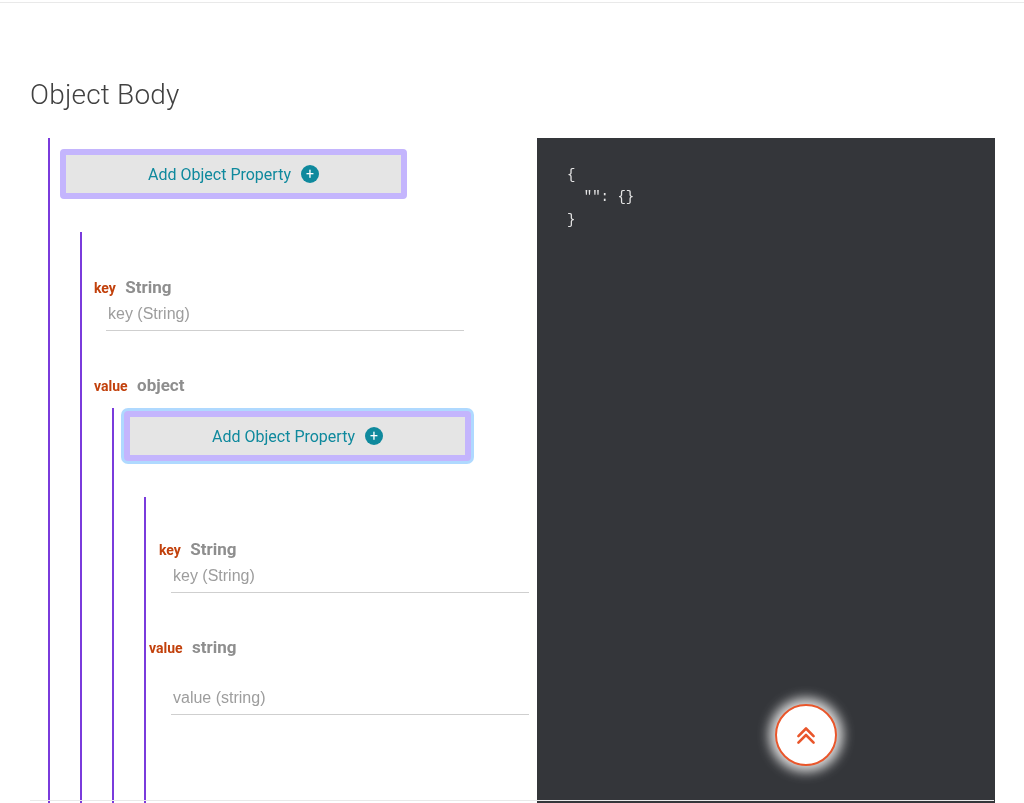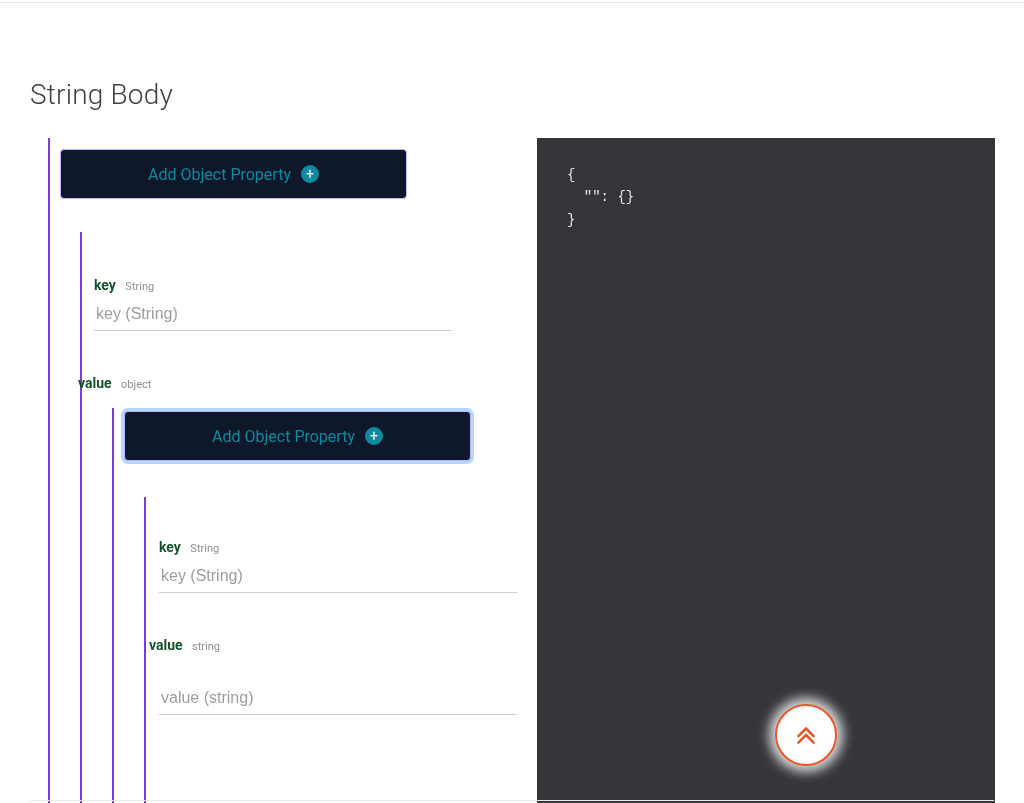--- a/index.html
+++ b/index.html
@@ -42,22 +42,22 @@
   }
   .vline.l1 { left: 48px;  top: 138px; height: 665px; }
   .vline.l2 { left: 80px;  top: 232px; height: 571px; }
   .vline.l3 { left: 112px; top: 408px; height: 395px; }
   .vline.l4 { left: 144px; top: 497px; height: 306px; }
 
   
   .add-prop {
     position: absolute;
     height: 50px;
-    background: #0f172a;
-    border: 1px solid #c4b5fd;
+    background: #e5e5e5;
+    border: 6px solid #c4b5fd;
     border-radius: 4px;
     display: flex;
     align-items: center;
     justify-content: center;
     gap: 10px;
     color: #0f899d;
     font-size: 16px;
     font-weight: 400;
     cursor: pointer;
   }
@@ -70,32 +70,33 @@
     display: inline-flex; align-items: center; justify-content: center;
     color: #fff;
     font-size: 14px;
     line-height: 1;
   }
   .field-label {
     position: absolute;
     font-size: 14px;
     color: #333;
   }
-  .field-label .fname { font-weight: 700; color: #14532d; }
-  .field-label .ftype { font-weight: 400; color: #8e8e8e; margin-left: 6px; font-size: 11px; }
+  .field-label .fname { font-weight: 700; color: #c2410c; }
+  .field-label .ftype { font-weight: 700; color: #8e8e8e; margin-left: 6px; font-size: 17px; }
   .text-input {
     position: absolute;
     height: 32px;
     border: none;
     border-bottom: 1px solid #cfcfcf;
     font-size: 16px;
     color: #a16207;
     padding: 4px 2px 6px 2px;
     background: transparent;
     outline: none;
+    margin-left: 12px;
   }
   .text-input::placeholder { color: #9d9d9d; }
 
   
   .fab {
     position: absolute;
     left: 775px; top: 704px;
     width: 62px; height: 62px;
     border-radius: 50%;
     background: #fff;
@@ -107,39 +108,39 @@
   .fab svg { width: 26px; height: 26px; stroke: #e9562b; }
   .bottom-hr {
     position: absolute; left: 30px; top: 800px; width: 964px; height: 1px; background: #e9e9e9;
   }
 </style>
 </head>
 <body>
 
 <div class="top-hr"></div>
 
-<div class="page-title">String Body</div>
+<div class="page-title">Object Body</div>
 
 <div class="vline l1"></div>
 <div class="vline l2"></div>
 <div class="vline l3"></div>
 <div class="vline l4"></div>
 
 <div class="add-prop" style="left:60px; top:149px; width:347px;">
   <span>Add Object Property</span>
   <span class="plus">+</span>
 </div>
 
 <div class="field-label" style="left:94px; top:277px;">
   <span class="fname">key</span>
   <span class="ftype">String</span>
 </div>
 <input class="text-input" style="left: 94px; top: 299px; width: 358px;" placeholder="key (String)">
 
-<div class="field-label" style="left:78px; top:375px;">
+<div class="field-label" style="left:94px; top:375px;">
   <span class="fname">value</span>
   <span class="ftype">object</span>
 </div>
 
 <div class="add-prop focus" style="left:124px; top:411px; width:347px;">
   <span>Add Object Property</span>
   <span class="plus">+</span>
 </div>
 
 <div class="field-label" style="left:159px; top:539px;">

